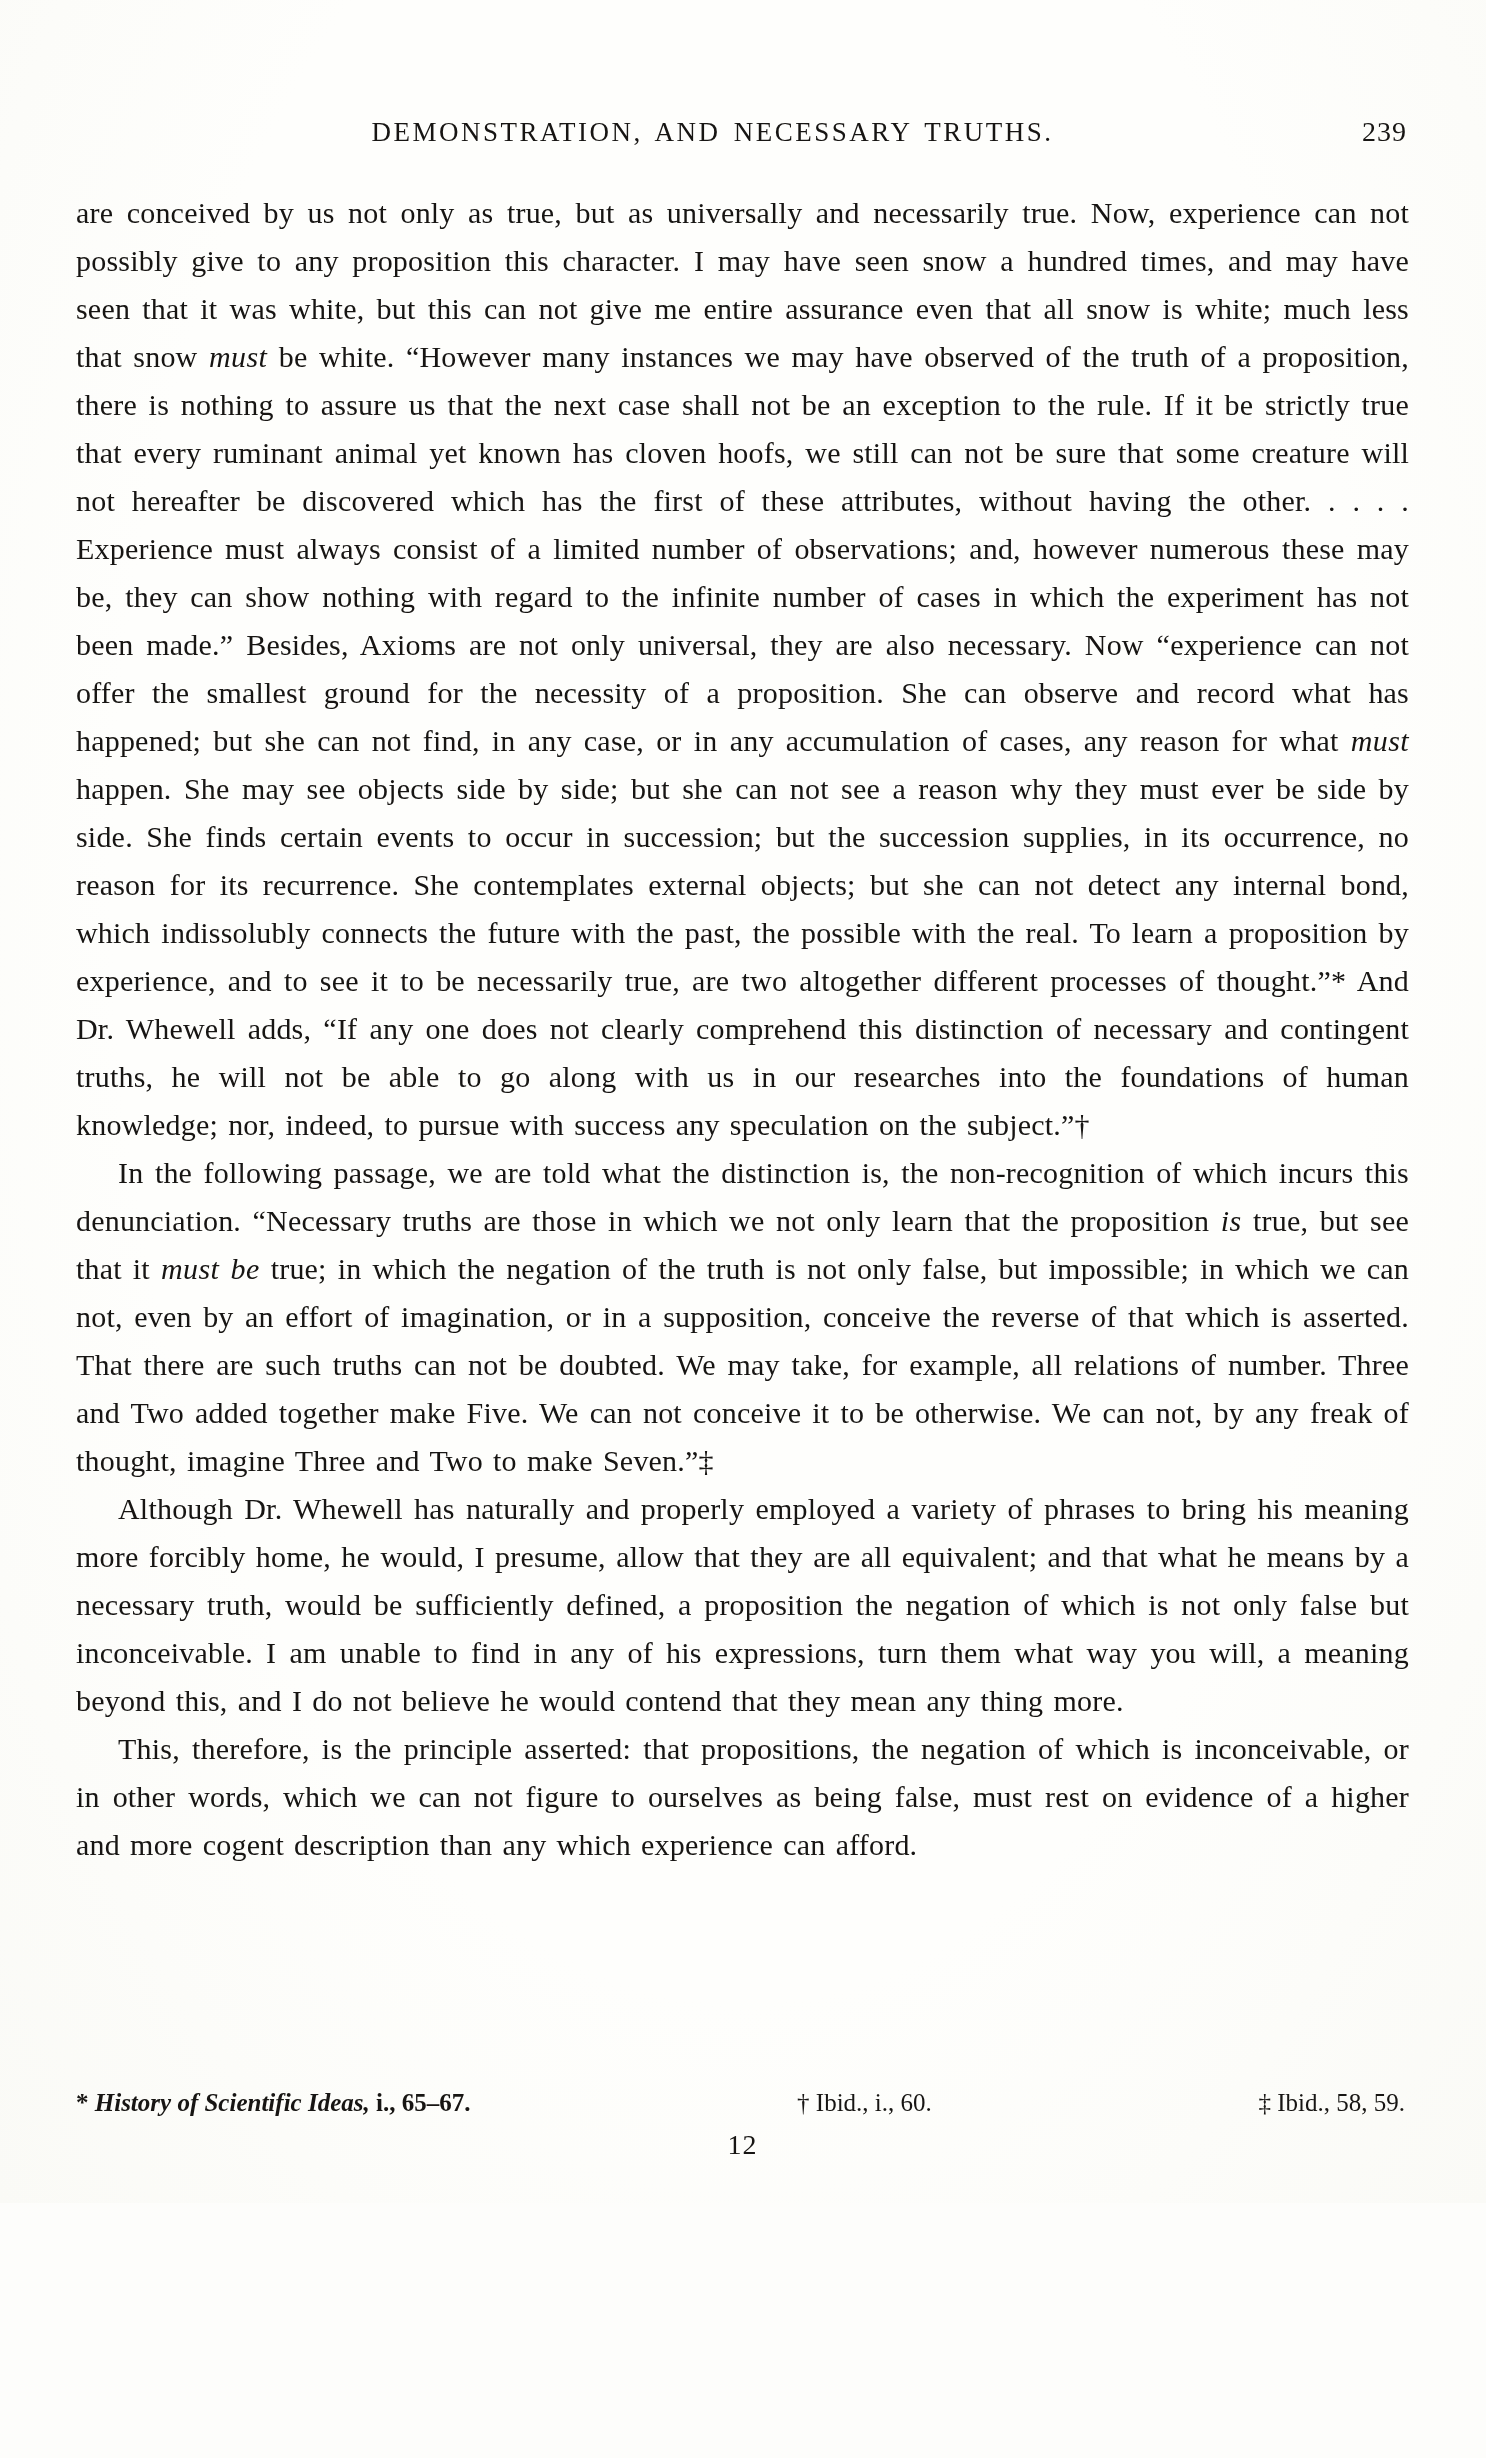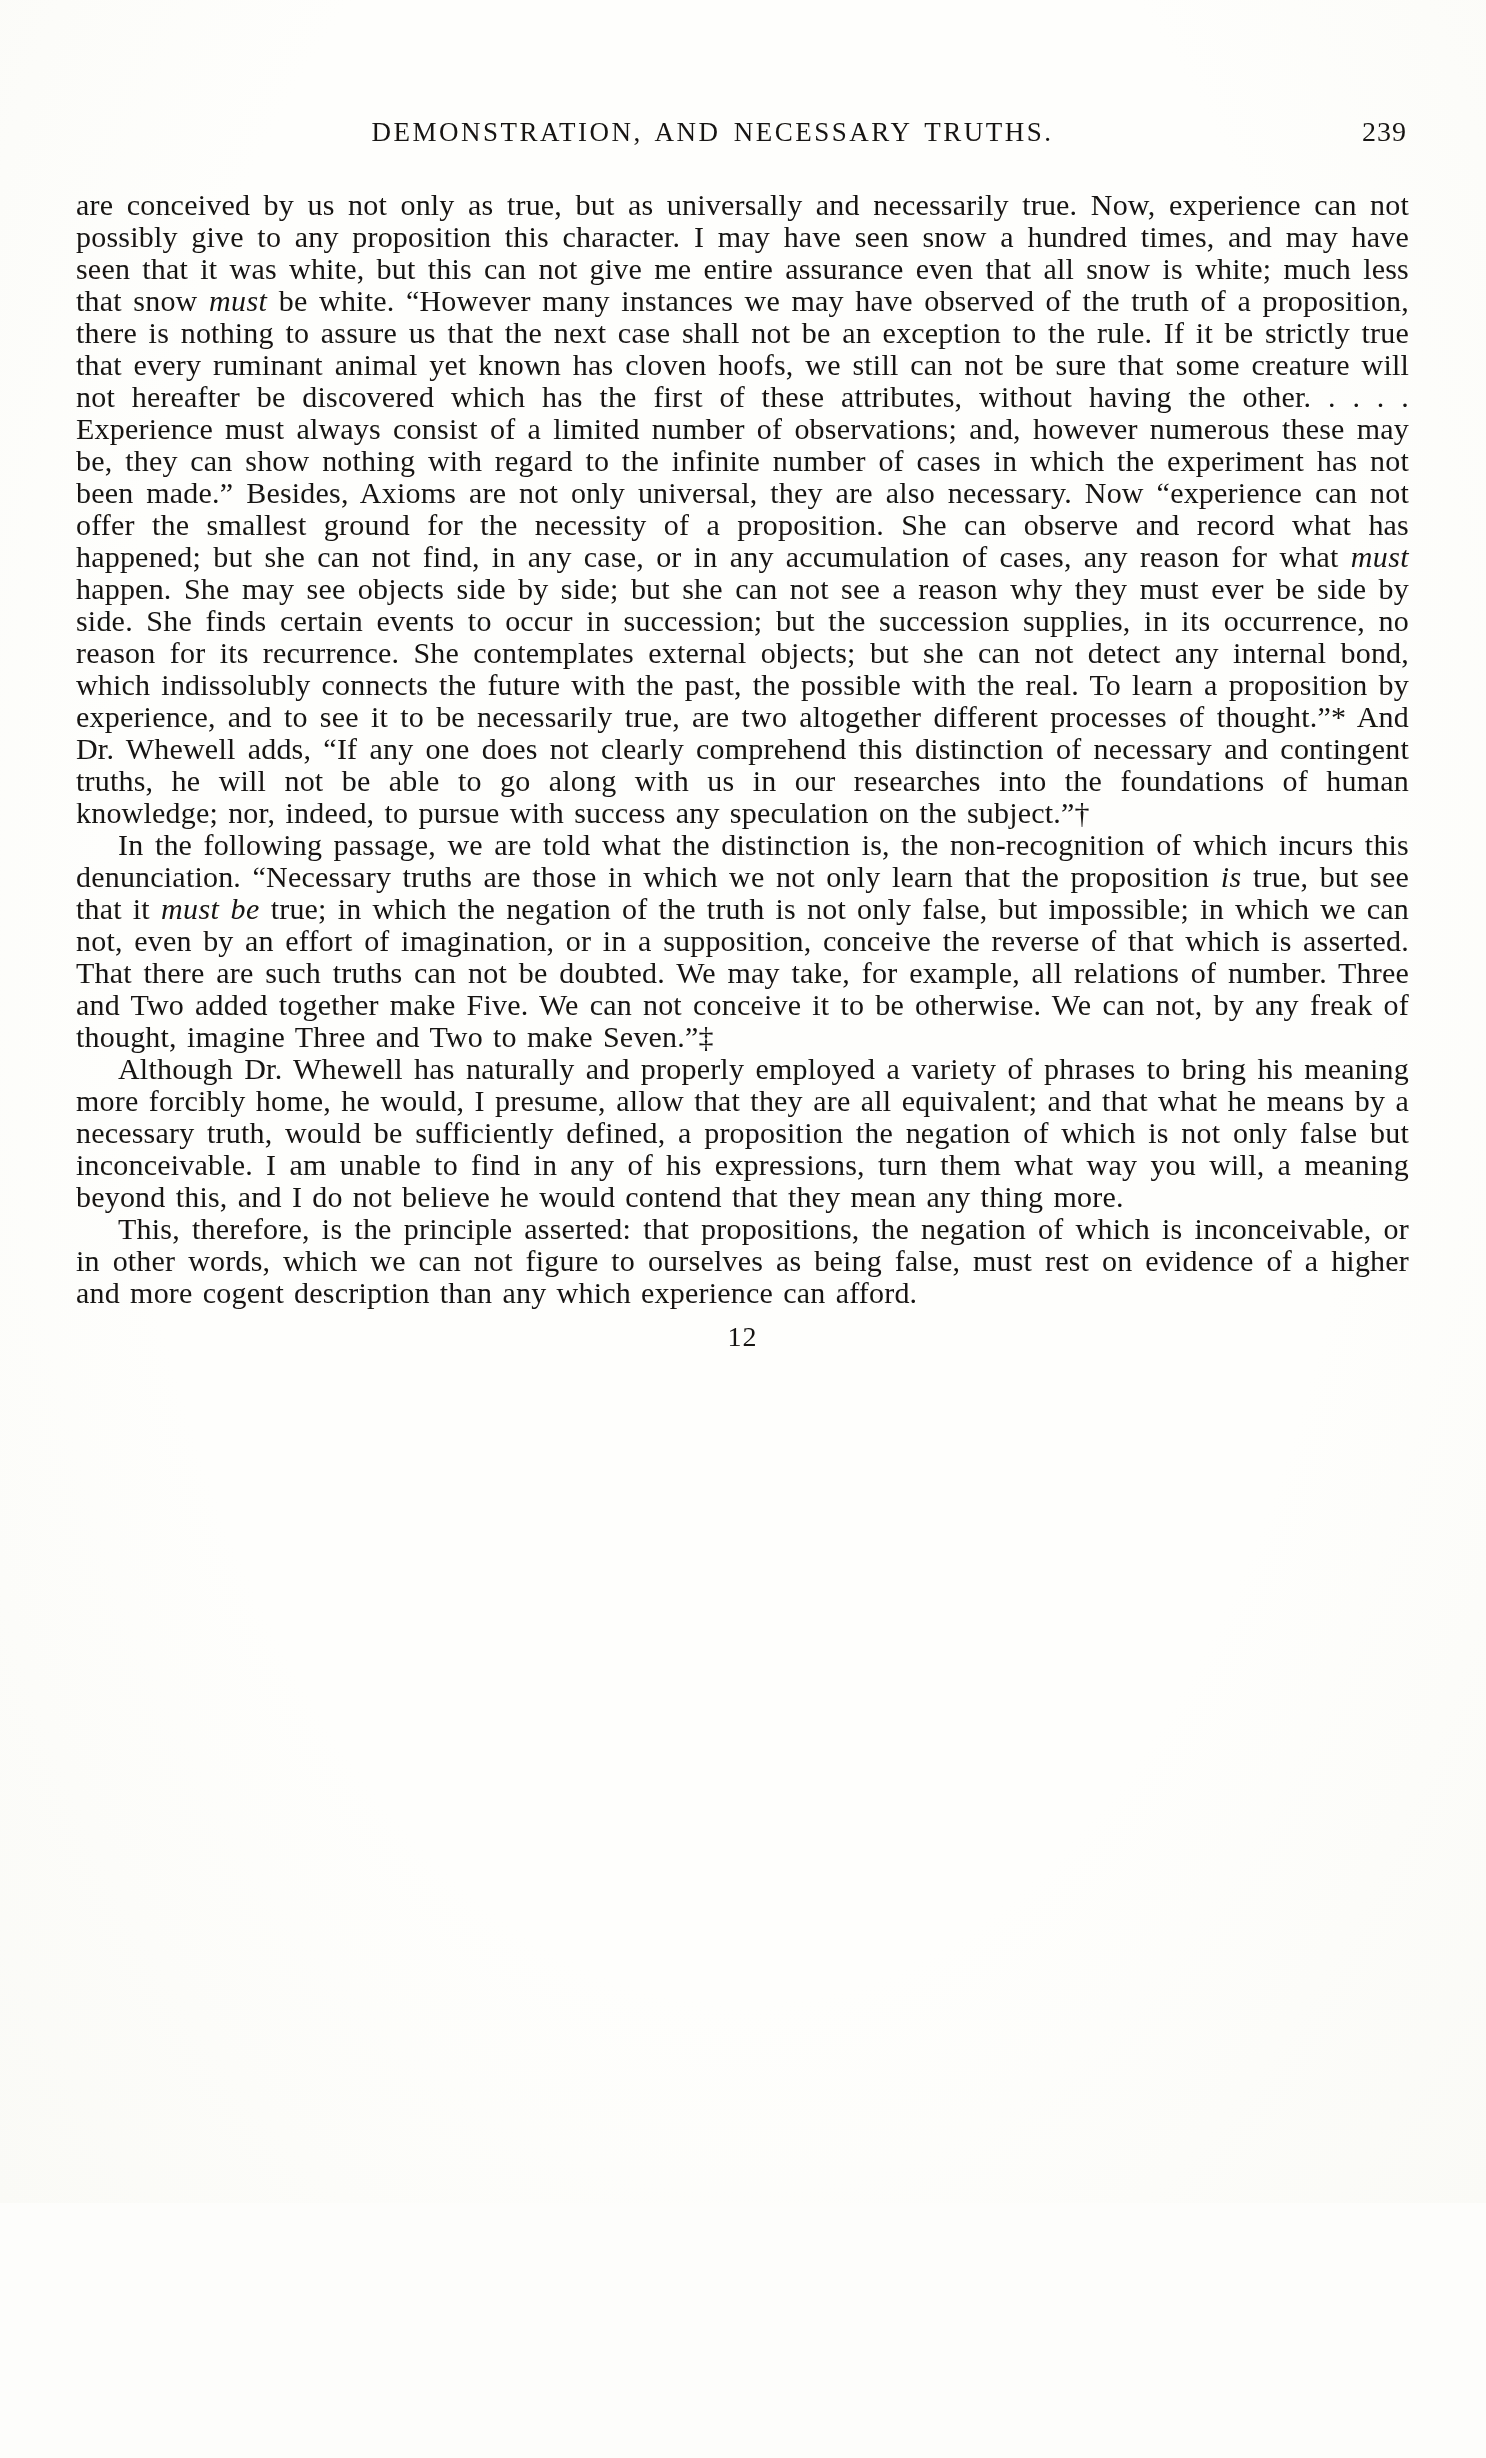--- a/index.html
+++ b/index.html
@@ -40,21 +40,21 @@
   .page-number {
     position: absolute;
     right: 2px;
     top: -1px;
     font-size: 28px;
     letter-spacing: 1px;
   }
   .body-text {
     flex: 0 0 auto;
     font-size: 30px;
-    line-height: 32px;
+    line-height: 48px;
     text-align: justify;
     word-spacing: 2.5px;
     letter-spacing: 0.2px;
   }
   p.para {
     margin: 0;
   }
   p.para.indent {
     text-indent: 42px;
   }
@@ -92,17 +92,22 @@
     <div class="page-number">239</div>
   </div>
 
   <div class="body-text">
       <p class="para"><span>are conceived by us not only as true, but as universally and necessarily true. Now, experience can not possibly give to any proposition this character. I may have seen snow a hundred times, and may have seen that it was white, but this can not give me entire assurance even that all snow is white; much less that snow </span><em>must</em><span> be white. “However many instances we may have observed of the truth of a proposition, there is nothing to assure us that the next case shall not be an exception to the rule. If it be strictly true that every ruminant animal yet known has cloven hoofs, we still can not be sure that some creature will not hereafter be discovered which has the first of these attributes, without having the other. . . . . Experience must always consist of a limited number of observations; and, however numerous these may be, they can show nothing with regard to the infinite number of cases in which the experiment has not been made.” Besides, Axioms are not only universal, they are also necessary. Now “experience can not offer the smallest ground for the necessity of a proposition. She can observe and record what has happened; but she can not find, in any case, or in any accumulation of cases, any reason for what </span><em>must</em><span> happen. She may see objects side by side; but she can not see a reason why they must ever be side by side. She finds certain events to occur in succession; but the succession supplies, in its occurrence, no reason for its recurrence. She contemplates external objects; but she can not detect any internal bond, which indissolubly connects the future with the past, the possible with the real. To learn a proposition by experience, and to see it to be necessarily true, are two altogether different processes of thought.”* And Dr. Whewell adds, “If any one does not clearly comprehend this distinction of necessary and contingent truths, he will not be able to go along with us in our researches into the foundations of human knowledge; nor, indeed, to pursue with success any speculation on the subject.”†</span></p>
       <p class="para indent"><span>In the following passage, we are told what the distinction is, the non-recognition of which incurs this denunciation. “Necessary truths are those in which we not only learn that the proposition </span><em>is</em><span> true, but see that it </span><em>must be</em><span> true; in which the negation of the truth is not only false, but impossible; in which we can not, even by an effort of imagination, or in a supposition, conceive the reverse of that which is asserted. That there are such truths can not be doubted. We may take, for example, all relations of number. Three and Two added together make Five. We can not conceive it to be otherwise. We can not, by any freak of thought, imagine Three and Two to make Seven.”‡</span></p>
       <p class="para indent"><span>Although Dr. Whewell has naturally and properly employed a variety of phrases to bring his meaning more forcibly home, he would, I presume, allow that they are all equivalent; and that what he means by a necessary truth, would be sufficiently defined, a proposition the negation of which is not only false but inconceivable. I am unable to find in any of his expressions, turn them what way you will, a meaning beyond this, and I do not believe he would contend that they mean any thing more.</span></p>
       <p class="para indent"><span>This, therefore, is the principle asserted: that propositions, the negation of which is inconceivable, or in other words, which we can not figure to ourselves as being false, must rest on evidence of a higher and more cogent description than any which experience can afford.</span></p>
     </div>
 
+  <div class="footnotes">
+      <div class="footnote"><span style="font-weight: 700;">* </span><em style="font-weight: 700;">History of Scientific Ideas,</em><span style="font-weight: 700;"> i., 65–67.</span></div>
+      <div class="footnote"><span>† Ibid., i., 60.</span></div>
+      <div class="footnote"><span>‡ Ibid., 58, 59.</span></div>
+    </div>
 
   <div class="signature">12</div>
 
 </div>
 
 
 </body></html>

